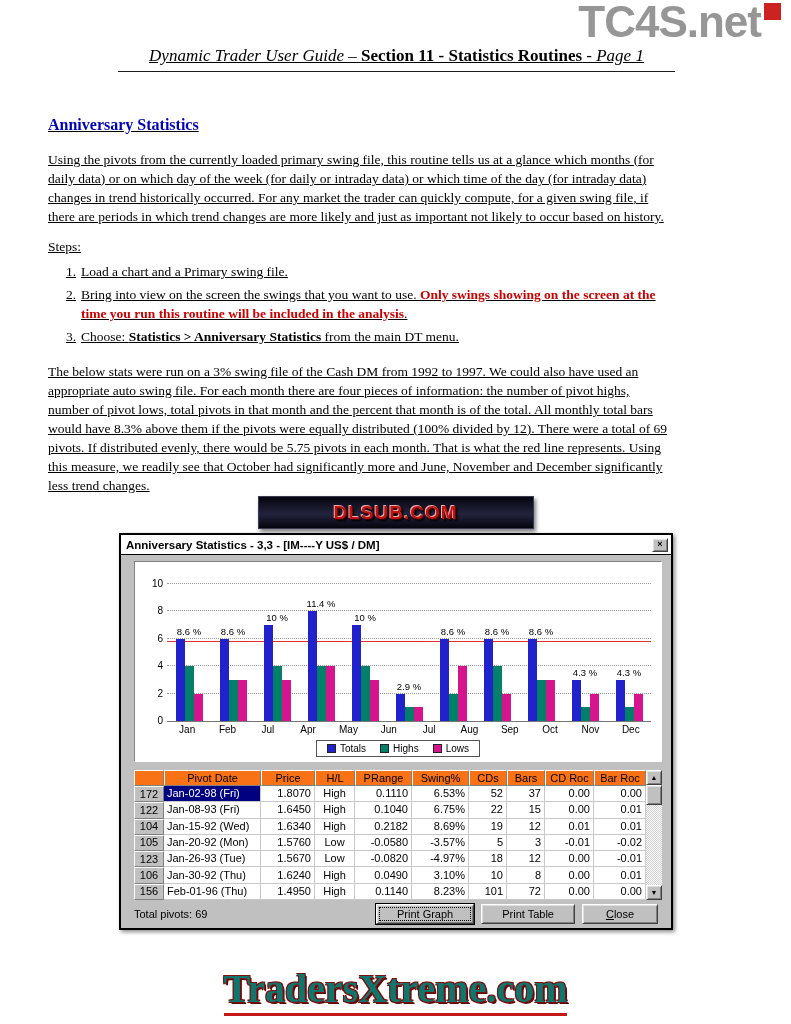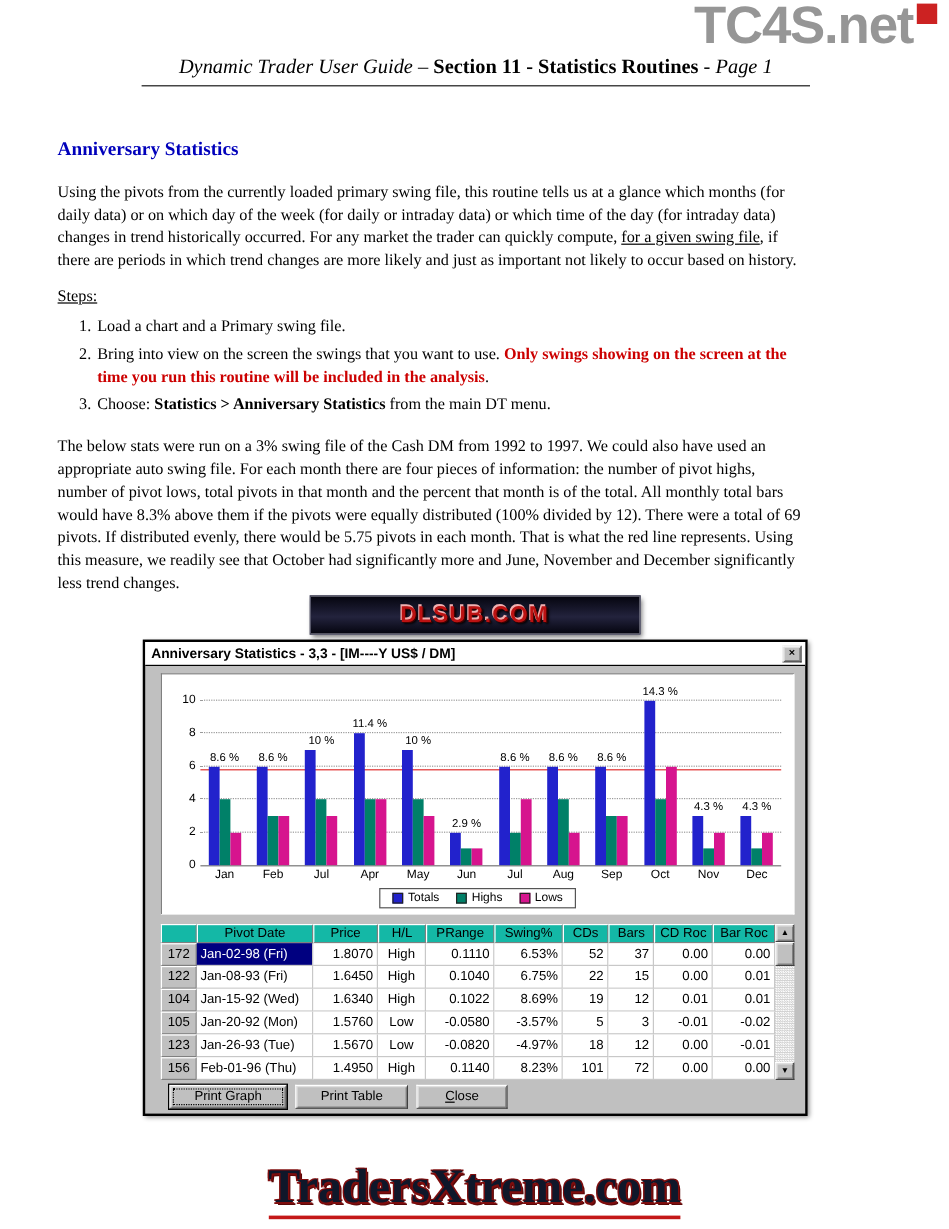--- a/index.html
+++ b/index.html
@@ -1,18 +1,18 @@
 <!DOCTYPE html>
 <html><head>
 <meta charset="utf-8">
 <style>
   * { margin:0; padding:0; box-sizing:border-box; }
   html,body { width:791px; background:#fff; }
   body { font-family:"Liberation Serif", serif; color:#000; }
-  .page { position:relative; width:791px; height:1024px; background:#fff; overflow:hidden; }
+  .page { position:relative; width:791px; height:1024px; background:#fff; overflow:hidden;text-decoration:underline; }
 
   
   .tc4s { position:absolute; top:0; right:10px; font-family:"Liberation Sans", sans-serif;
           font-weight:bold; font-size:44px; line-height:1; color:#969696; letter-spacing:-1px; }
   .redbox { display:inline-block; width:17px; height:17px; background:#cc2222; margin-left:3px; vertical-align:top; margin-top:3px; }
 
   
   .doc-header { margin:46px 118px 0 120px; text-align:center; font-size:17px; }
   .it { font-style:italic; }
   .bold { font-weight:bold; }
@@ -69,21 +69,21 @@
   .legend { margin:5px auto 0; width:max-content; border:1px solid #555; background:#fff;
             padding:2px 10px; display:flex; gap:14px; align-items:center; font-size:10px; }
   .legend-item { display:flex; align-items:center; gap:4px; }
   .swatch { display:inline-block; width:9px; height:9px; border:1px solid #222; }
 
   
   .table-wrap { position:absolute; left:13px; top:235px; height:130px; display:flex; }
   table.pivot { border-collapse:separate; border-spacing:0; table-layout:fixed; width:512px;
                 background:#c0c0c0; font-size:11px; }
   .pivot th, .pivot td { height:16px; line-height:13px; padding:0 3px; overflow:hidden; white-space:nowrap; }
-  .pivot th { background:#14b8a6; font-weight:normal; text-align:center;
+  .pivot th { background:#f97316; font-weight:normal; text-align:center;
               border:1px solid; border-color:#fff #808080 #808080 #fff; }
   .pivot td { background:#fff; border-right:1px solid #c8c8c8; border-bottom:1px solid #c8c8c8; }
   .pivot td.rownum { background:#c0c0c0; text-align:center;
                      border:1px solid; border-color:#fff #808080 #808080 #fff; }
   .pivot td.sel { background:#000080; color:#fff; }
   .a-left { text-align:left;margin-left:43px; } .a-right { text-align:right; } .a-center { text-align:center; }
   .col-num{width:30px}.col-date{width:97px}.col-price{width:54px}.col-hl{width:40px}
   .col-prange{width:57px}.col-swing{width:57px}.col-cds{width:38px}.col-bars{width:38px}
   .col-cdroc{width:49px}.col-barroc{width:52px}
 
@@ -107,21 +107,21 @@
            border:1px solid; border-color:#fff #404040 #404040 #fff;
            box-shadow:inset 1px 1px 0 #dfdfdf, inset -1px -1px 0 #808080;
            font-family:"Liberation Sans", sans-serif; font-size:11px; color:#000;
            margin-left:7px; padding:0 20px; position:relative; cursor:default; }
   .btn95.default { outline:1px solid #000; }
   .btn95.default::after { content:''; position:absolute; inset:2px; border:1px dotted #000; }
 
   
   .traders-logo { position:absolute; left:0; right:0; bottom:8px; text-align:center; }
   .tx-text { display:inline-block; font-family:"Liberation Serif", serif; font-weight:bold; font-size:40px;
-             color:#0f172a; padding-bottom:1px; border-bottom:3px solid #c41818;
+             color:#0f766e; padding-bottom:1px; border-bottom:3px solid #c41818;
              text-shadow:1px 1px 0 #7e0d0d, -1px -1px 0 #7e0d0d, 1px -1px 0 #7e0d0d, -1px 1px 0 #7e0d0d, 2px 2px 0 #5a0808; }
 </style>
 </head>
 <body>
 
 <div class="page">
 
   <div class="tc4s">
     <span>TC4S.net</span><span class="redbox"></span>
   </div>
@@ -229,26 +229,20 @@
               <div class="bar" style="height: 60%; background: rgb(34, 34, 204);"></div>
               <div class="bar" style="height: 40%; background: rgb(0, 128, 104);"></div>
               <div class="bar" style="height: 20%; background: rgb(214, 20, 142);"></div>
               <div class="pct-label" style="bottom: calc(60% + 2px);">8.6 %</div>
             </div>
             <div class="bar-group">
               <div class="bar" style="height: 60%; background: rgb(34, 34, 204);"></div>
               <div class="bar" style="height: 30%; background: rgb(0, 128, 104);"></div>
               <div class="bar" style="height: 30%; background: rgb(214, 20, 142);"></div>
               <div class="pct-label" style="bottom: calc(60% + 2px);">8.6 %</div>
-            </div>
-            <div class="bar-group">
-              <div class="bar" style="height: 100%; background: rgb(34, 34, 204);"></div>
-              <div class="bar" style="height: 40%; background: rgb(0, 128, 104);"></div>
-              <div class="bar" style="height: 60%; background: rgb(214, 20, 142);"></div>
-              <div class="pct-label" style="bottom: calc(100% + 2px);">14.3 %</div>
             </div>
             <div class="bar-group">
               <div class="bar" style="height: 30%; background: rgb(34, 34, 204);"></div>
               <div class="bar" style="height: 10%; background: rgb(0, 128, 104);"></div>
               <div class="bar" style="height: 20%; background: rgb(214, 20, 142);"></div>
               <div class="pct-label" style="bottom: calc(30% + 2px);">4.3 %</div>
             </div>
             <div class="bar-group">
               <div class="bar" style="height: 30%; background: rgb(34, 34, 204);"></div>
               <div class="bar" style="height: 10%; background: rgb(0, 128, 104);"></div>
@@ -326,21 +320,21 @@
               <td class="a-right">22</td>
               <td class="a-right">15</td>
               <td class="a-right">0.00</td>
               <td class="a-right">0.01</td>
             </tr>
             <tr>
               <td class="rownum">104</td>
               <td class="a-left">Jan-15-92 (Wed)</td>
               <td class="a-right">1.6340</td>
               <td class="a-center">High</td>
-              <td class="a-right">0.1022</td>
+              <td class="a-right">0.2182</td>
               <td class="a-right">8.69%</td>
               <td class="a-right">19</td>
               <td class="a-right">12</td>
               <td class="a-right">0.01</td>
               <td class="a-right">0.01</td>
             </tr>
             <tr>
               <td class="rownum">105</td>
               <td class="a-left">Jan-20-92 (Mon)</td>
               <td class="a-right">1.5760</td>
@@ -356,20 +350,32 @@
               <td class="rownum">123</td>
               <td class="a-left">Jan-26-93 (Tue)</td>
               <td class="a-right">1.5670</td>
               <td class="a-center">Low</td>
               <td class="a-right">-0.0820</td>
               <td class="a-right">-4.97%</td>
               <td class="a-right">18</td>
               <td class="a-right">12</td>
               <td class="a-right">0.00</td>
               <td class="a-right">-0.01</td>
+            </tr>
+            <tr>
+              <td class="rownum">106</td>
+              <td class="a-left">Jan-30-92 (Thu)</td>
+              <td class="a-right">1.6240</td>
+              <td class="a-center">High</td>
+              <td class="a-right">0.0490</td>
+              <td class="a-right">3.10%</td>
+              <td class="a-right">10</td>
+              <td class="a-right">8</td>
+              <td class="a-right">0.00</td>
+              <td class="a-right">0.01</td>
             </tr>
             <tr>
               <td class="rownum">156</td>
               <td class="a-left">Feb-01-96 (Thu)</td>
               <td class="a-right">1.4950</td>
               <td class="a-center">High</td>
               <td class="a-right">0.1140</td>
               <td class="a-right">8.23%</td>
               <td class="a-right">101</td>
               <td class="a-right">72</td>
@@ -385,20 +391,21 @@
         <div class="scroll-track">
             <div class="scroll-thumb"></div>
           </div>
         <div class="scroll-btn">
             <span>▼</span>
           </div>
       </div>
     </div>
 
     <div class="dialog-footer">
+      <span class="total-label">Total pivots: 69</span>
       <div class="footer-buttons" id="footer-buttons">
           <button class="btn95 default">Print Graph</button>
           <button class="btn95">Print Table</button>
           <button class="btn95"><u>C</u>lose</button>
         </div>
     </div>
   </div>
 
   <div class="traders-logo">
     <span class="tx-text">TradersXtreme.com</span>

